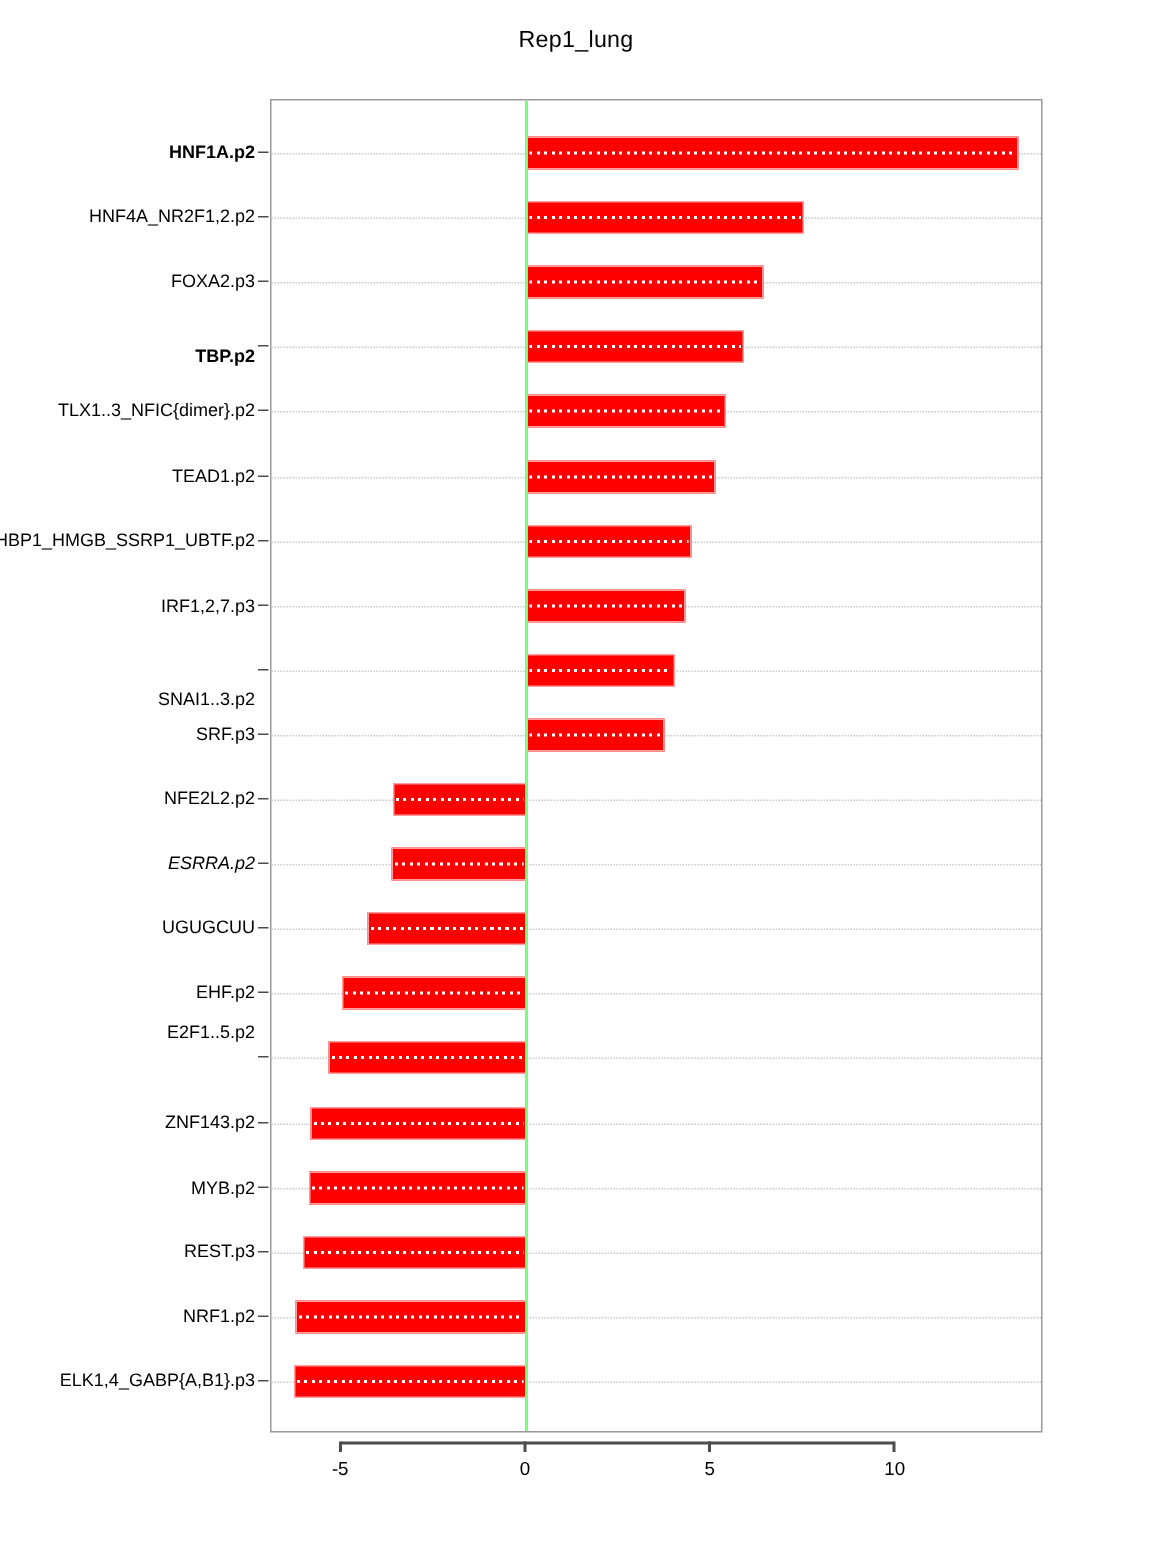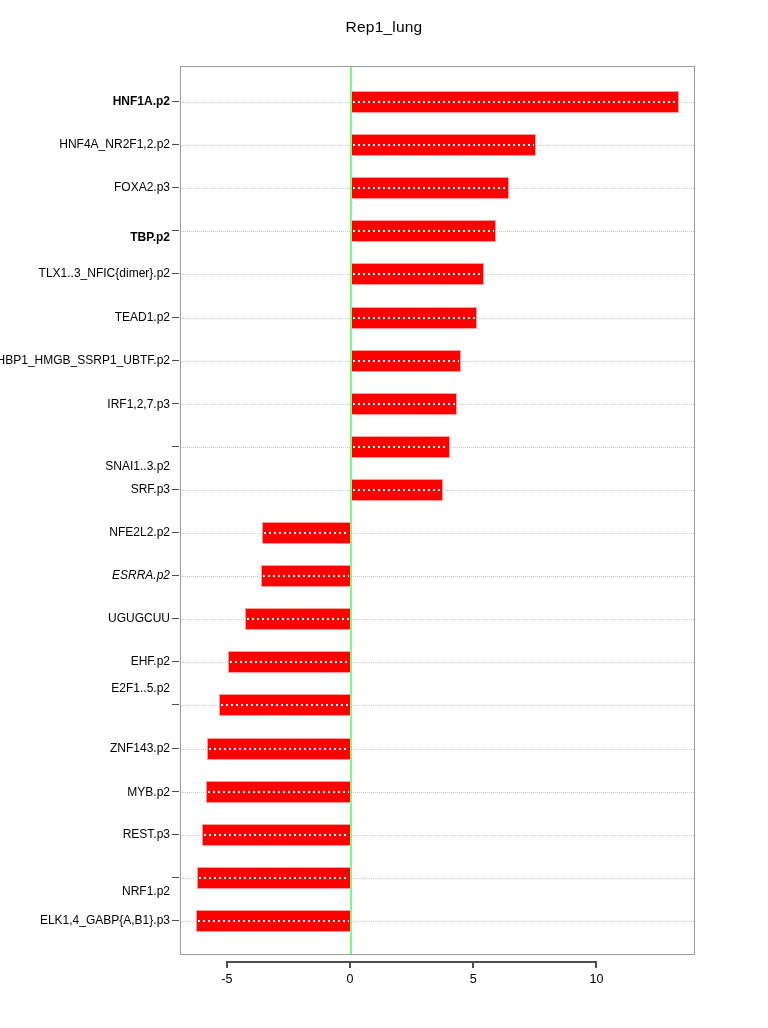--- a/index.html
+++ b/index.html
@@ -182,21 +182,21 @@
       <div class="y-label" style="top: 655.3px;">EHF.p2</div>
       <div class="y-tick" style="top: 661.3px;"></div>
       <div class="y-label" style="top: 682px;">E2F1..5.p2</div>
       <div class="y-tick" style="top: 704.4px;"></div>
       <div class="y-label" style="top: 741.5px;">ZNF143.p2</div>
       <div class="y-tick" style="top: 747.5px;"></div>
       <div class="y-label" style="top: 786px;">MYB.p2</div>
       <div class="y-tick" style="top: 790.6px;"></div>
       <div class="y-label" style="top: 827.7px;">REST.p3</div>
       <div class="y-tick" style="top: 833.7px;"></div>
-      <div class="y-label" style="top: 870.8px; margin-top: 14px;">NRF1.p2</div>
+      <div class="y-label" style="top: 870.8px;">NRF1.p2</div>
       <div class="y-tick" style="top: 876.8px;"></div>
       <div class="y-label" style="top: 913.9px;">ELK1,4_GABP{A,B1}.p3</div>
       <div class="y-tick" style="top: 919.9px;"></div>
     </div>
 
   <div id="plot-panel">
       <div class="gridline" style="top: 35px;"></div>
       <div class="bar" title="HNF1A.p2: 13.3" style="left: 170.024px; width: 327.727px; top: 24px;">
         <div class="bar-hatch"></div>
       </div>

